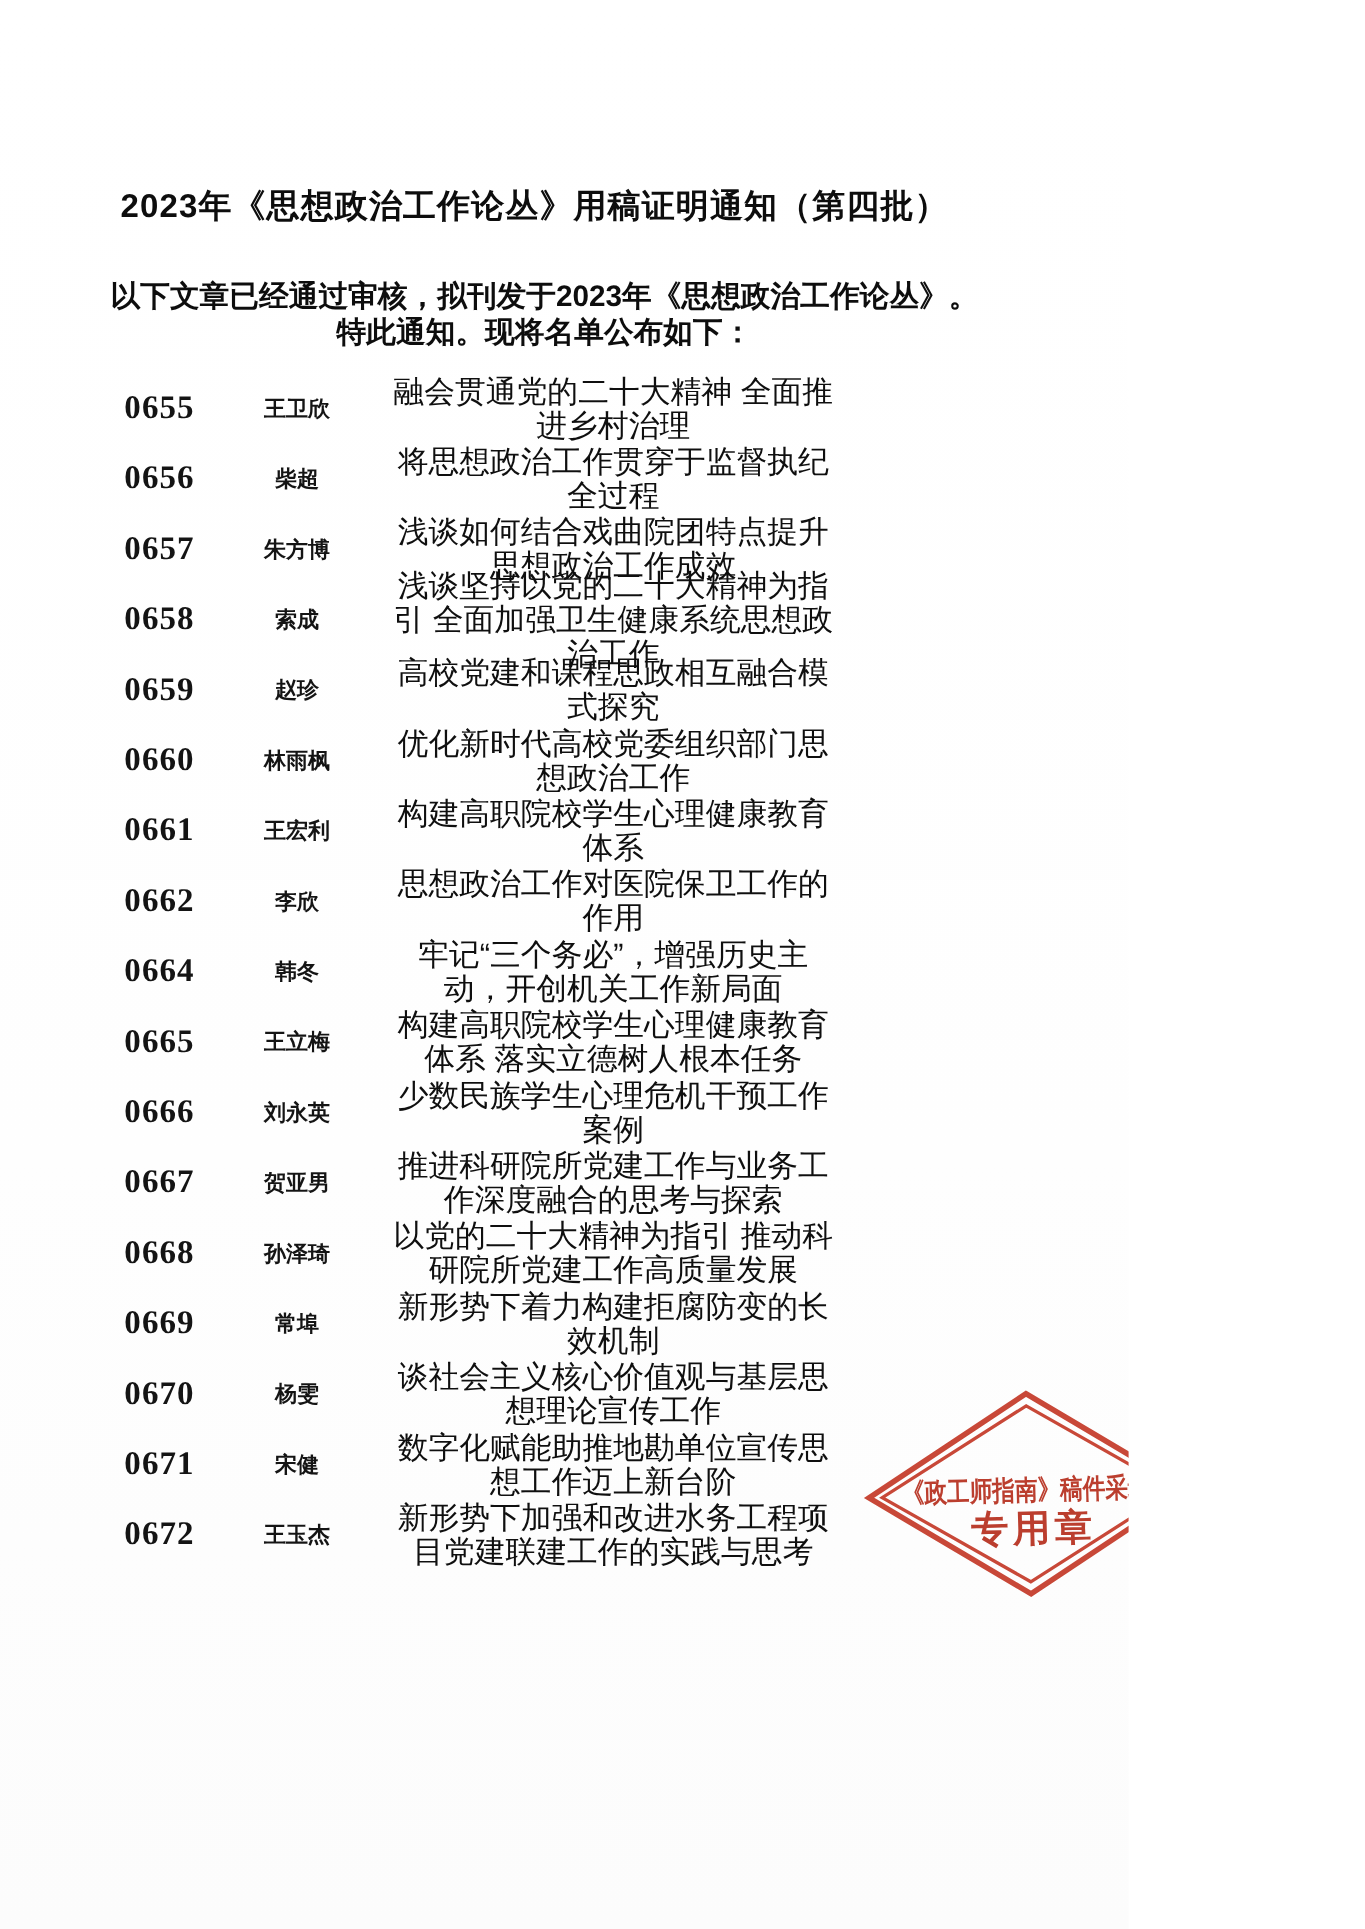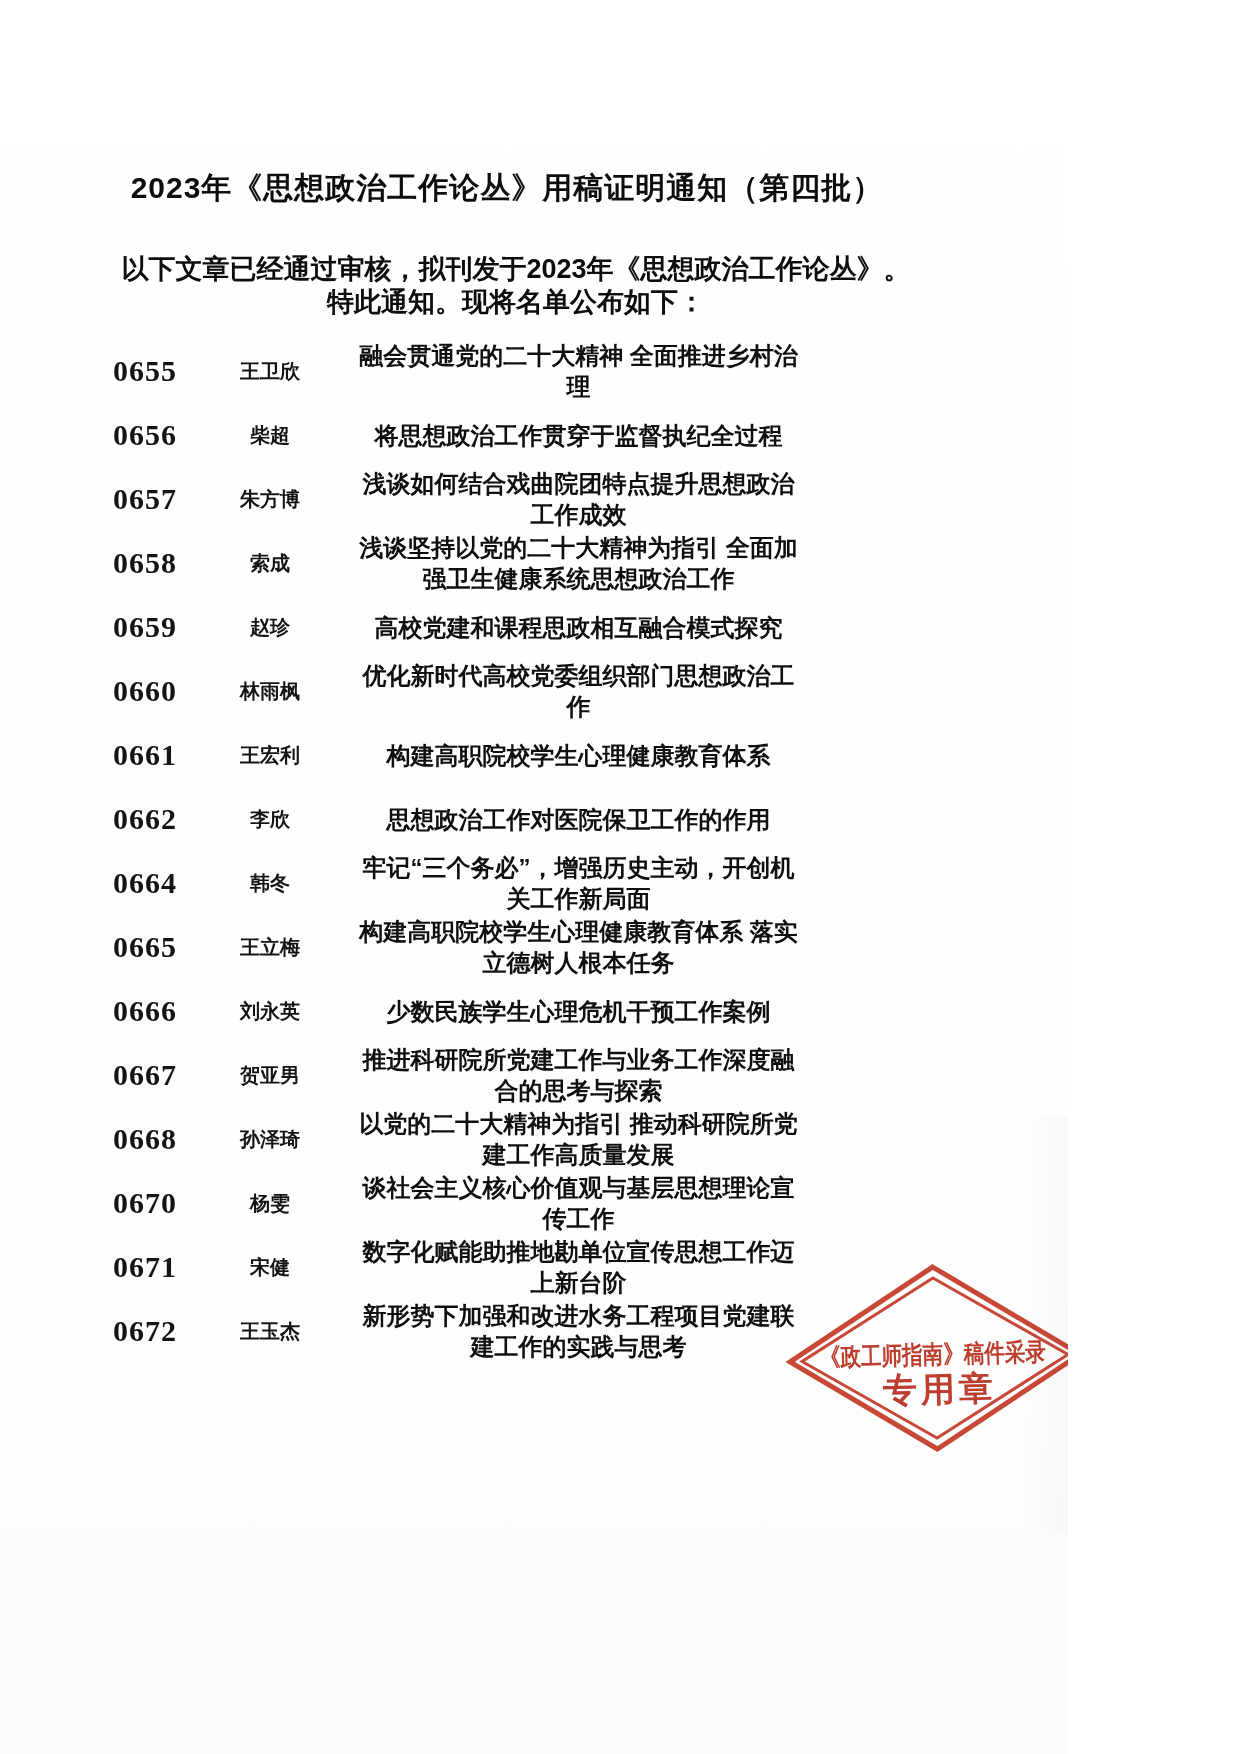--- a/index.html
+++ b/index.html
@@ -7,21 +7,20 @@
     width: 1241px; height: 1754px;
     background: #ffffff;
     font-family: "Liberation Sans", sans-serif;
     color: #111111;
   }
   .page {
     position: relative;
     width: 1026px; height: 1754px;
     background: linear-gradient(180deg, #ffffff 0%, #fefefe 60%, #fcfcfc 100%);
     overflow: hidden;
-    padding-left: 42px;
   }
   .doc-title {
     position: absolute;
     top: 170px; left: 0; right: 0;
     margin: 0;
     text-align: center;
     transform: translateX(-27px);
     font-size: 30px;
     line-height: 36px;
     font-weight: bold;
@@ -62,23 +61,23 @@
     width: 170px;
     text-align: center;
     font-size: 20px;
     font-weight: bold;
     color: #141414;
   }
   .entry-title {
     flex: 1 1 auto;
     margin-right: 266px;
     text-align: center;
-    font-size: 24px;
+    font-size: 28px;
     line-height: 31px;
-    font-weight: bold;
+    font-weight: normal;
     color: #0f0f0f;
   }
   .stamp {
     position: absolute;
     left: 785px;
     top: 1262px;
     width: 300px;
     height: 192px;
     transform: rotate(-1.5deg);
     opacity: 0.93;
@@ -168,20 +167,25 @@
       <div class="entry-id">0667</div>
       <div class="entry-author">贺亚男</div>
       <div class="entry-title">推进科研院所党建工作与业务工作深度融合的思考与探索</div>
     </div>
       <div class="entry-row">
       <div class="entry-id">0668</div>
       <div class="entry-author">孙泽琦</div>
       <div class="entry-title">以党的二十大精神为指引  推动科研院所党建工作高质量发展</div>
     </div>
       <div class="entry-row">
+      <div class="entry-id">0669</div>
+      <div class="entry-author">常埠</div>
+      <div class="entry-title">新形势下着力构建拒腐防变的长效机制</div>
+    </div>
+      <div class="entry-row">
       <div class="entry-id">0670</div>
       <div class="entry-author">杨雯</div>
       <div class="entry-title">谈社会主义核心价值观与基层思想理论宣传工作</div>
     </div>
       <div class="entry-row">
       <div class="entry-id">0671</div>
       <div class="entry-author">宋健</div>
       <div class="entry-title">数字化赋能助推地勘单位宣传思想工作迈上新台阶</div>
     </div>
       <div class="entry-row">

